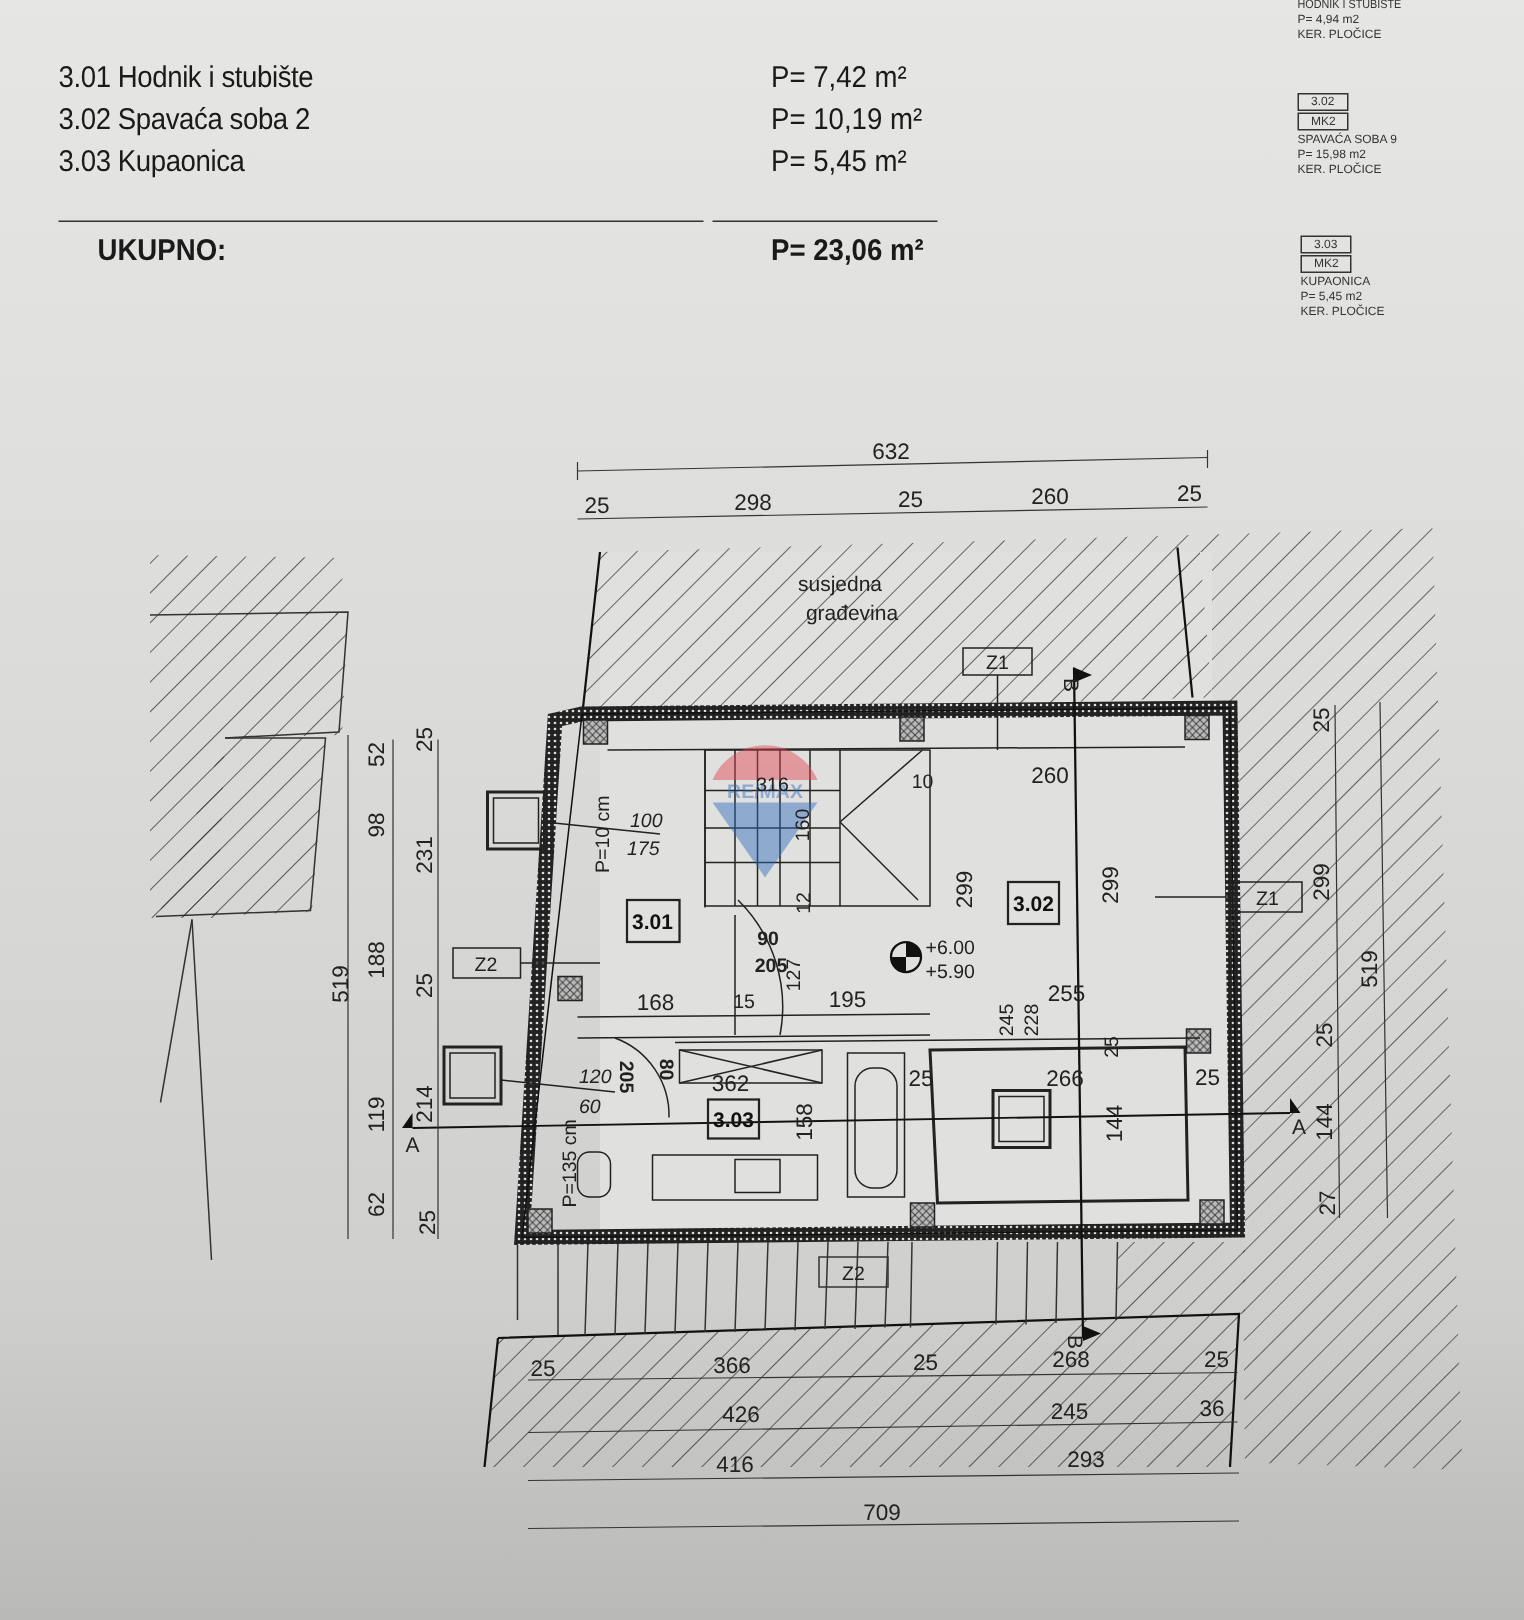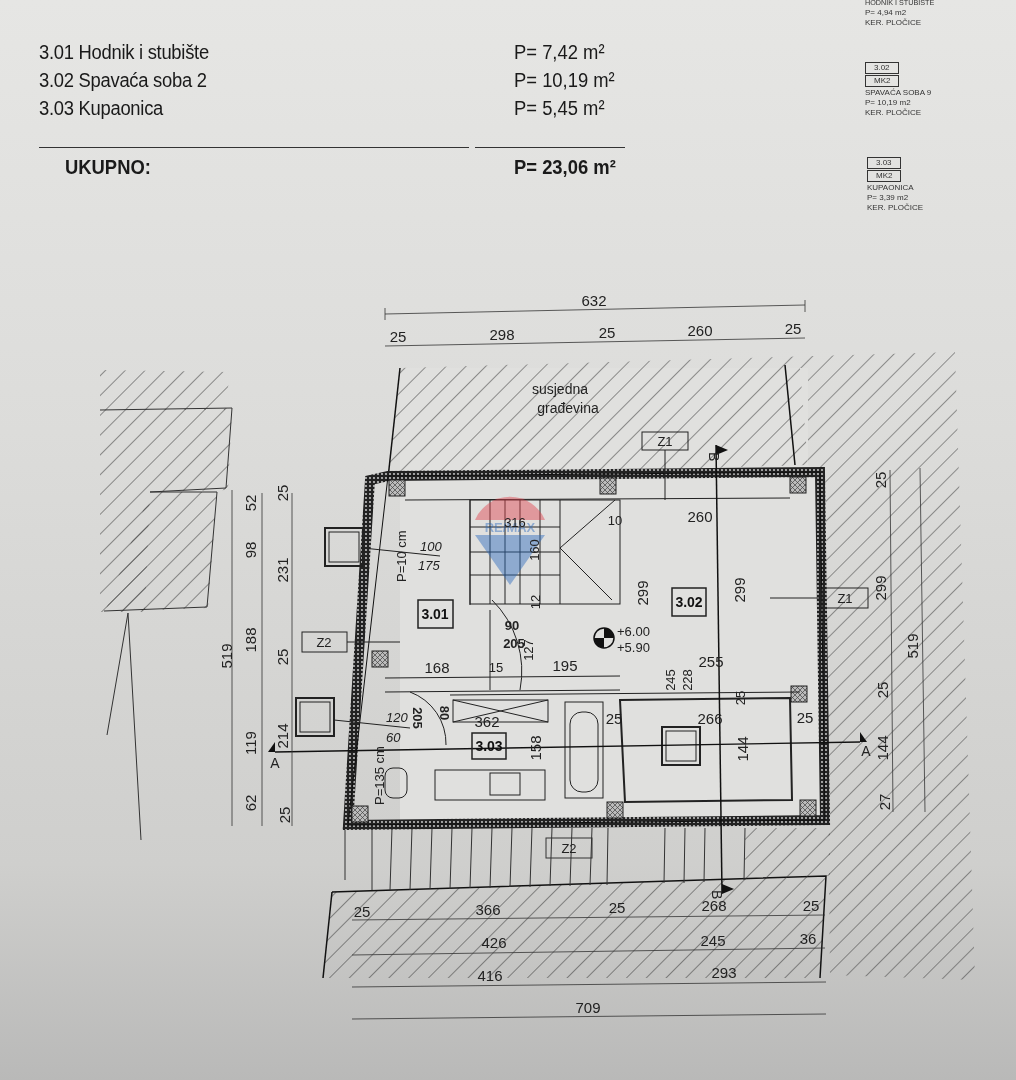--- a/index.html
+++ b/index.html
@@ -40,28 +40,28 @@
 
 <div class="tag" style="left:865px;top:-2px">
   <div style="transform:scaleX(0.9);transform-origin:left;">HODNIK I STUBIŠTE</div>
   <div>P= 4,94 m2</div>
   <div>KER. PLOČICE</div>
 </div>
 <div class="tag" style="left:865px;top:62px">
   <div class="box">3.02</div><br>
   <div class="box">MK2</div>
   <div>SPAVAĆA SOBA 9</div>
-  <div>P= 10,19 m2</div>
+  <div>P= 15,98 m2</div>
   <div>KER. PLOČICE</div>
 </div>
 <div class="tag" style="left:867px;top:157px">
   <div class="box">3.03</div><br>
   <div class="box">MK2</div>
   <div>KUPAONICA</div>
-  <div>P= 3,39 m2</div>
+  <div>P= 5,45 m2</div>
   <div>KER. PLOČICE</div>
 </div>
 
 <svg class="plan" width="1016" height="1080" viewBox="0 0 1016 1080">
   <defs>
     <pattern id="hatch" patternUnits="userSpaceOnUse" width="14" height="14" patternTransform="rotate(45)">
       <line x1="0" y1="0" x2="0" y2="14" stroke="#333" stroke-width="1"></line>
     </pattern>
     <pattern id="wallfill" patternUnits="userSpaceOnUse" width="4" height="4">
       <rect width="4" height="4" fill="#222"></rect>

